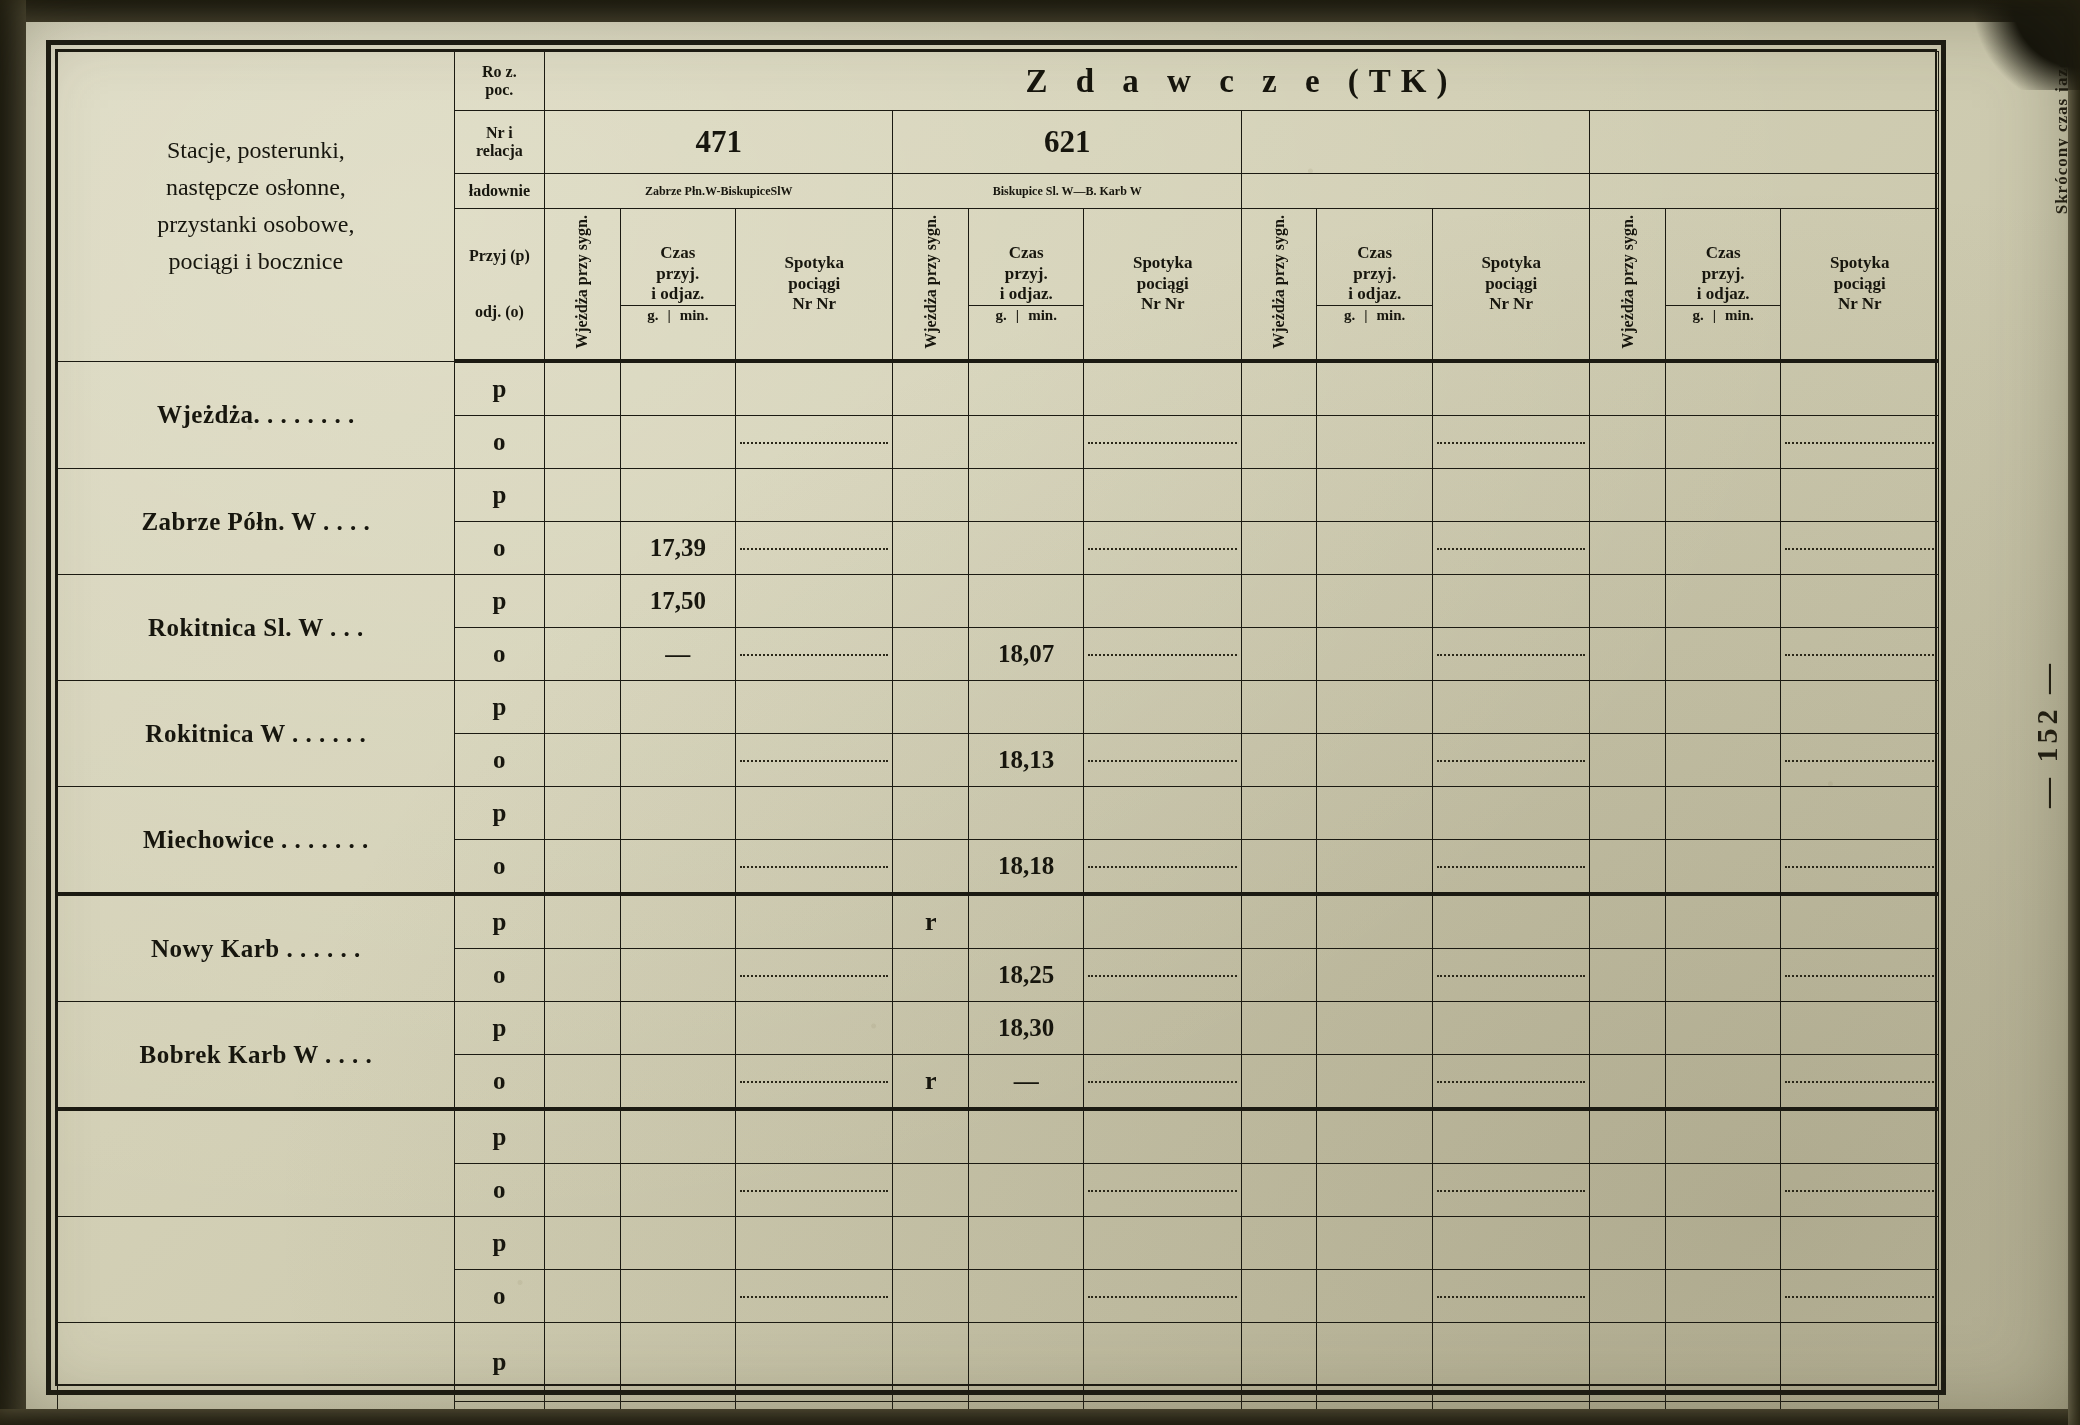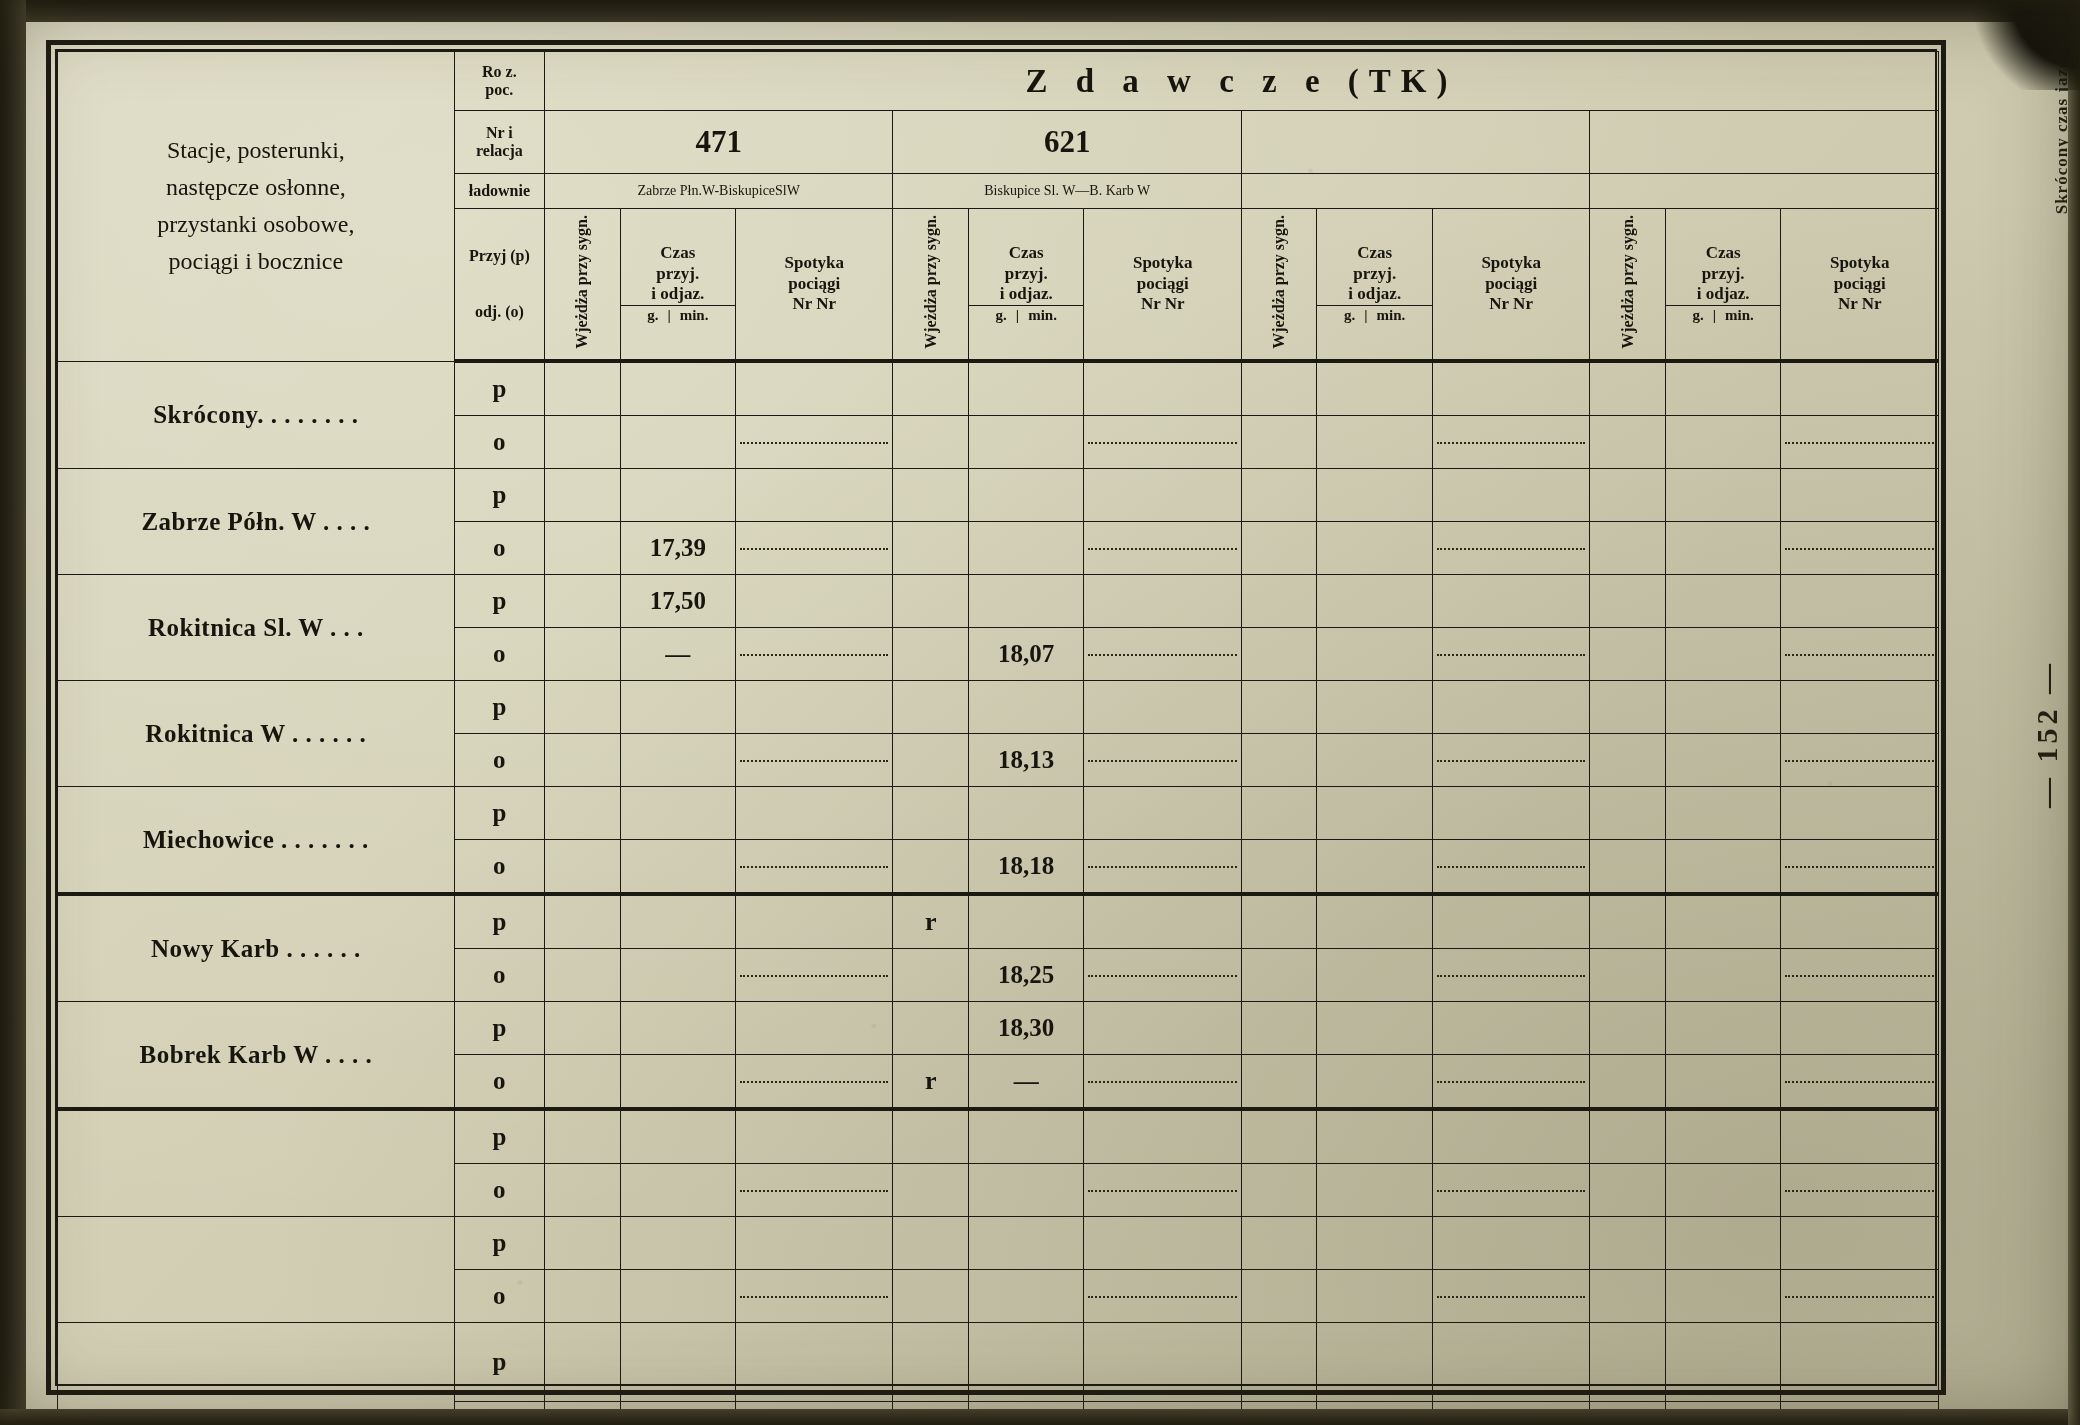--- a/index.html
+++ b/index.html
@@ -94,22 +94,22 @@
   .hdr-tiny {
     font-size: 16px;
     font-weight: bold;
     line-height: 1.15;
   }
   .trainnum {
     font-size: 31px;
     font-weight: bold;
   }
   .relation {
-    font-size: 14px;
-    font-weight: normal;
+    font-size: 12px;
+    font-weight: bold;
     white-space: nowrap;
   }
   .vert {
     writing-mode: vertical-rl;
     transform: rotate(180deg);
     font-size: 16px;
     font-weight: bold;
     line-height: 1.1;
     white-space: nowrap;
     display: inline-block;
@@ -345,21 +345,21 @@
           <td class="thick-bottom stacked-head">
             <div>Spotyka</div>
             <div>pociągi</div>
             <div>Nr Nr</div>
           </td>
         </tr>
 
         </tbody>
           <tbody id="body-rows">
             <tr>
-              <td rowspan="2" class="station"><span>Skrócony. . . . . . . .</span></td>
+              <td rowspan="2" class="station"><span>Wjeżdża. . . . . . . .</span></td>
               <td class="po" style="height:52px">p</td>
               <td class="time" style="height:52px"></td>
               <td class="time" style="height:52px"></td>
               <td class="" style="height:52px"></td>
               <td class="time rmark" style="height:52px"></td>
               <td class="time" style="height:52px"></td>
               <td class="" style="height:52px"></td>
               <td class="time" style="height:52px"></td>
               <td class="time" style="height:52px"></td>
               <td class="" style="height:52px"></td>

